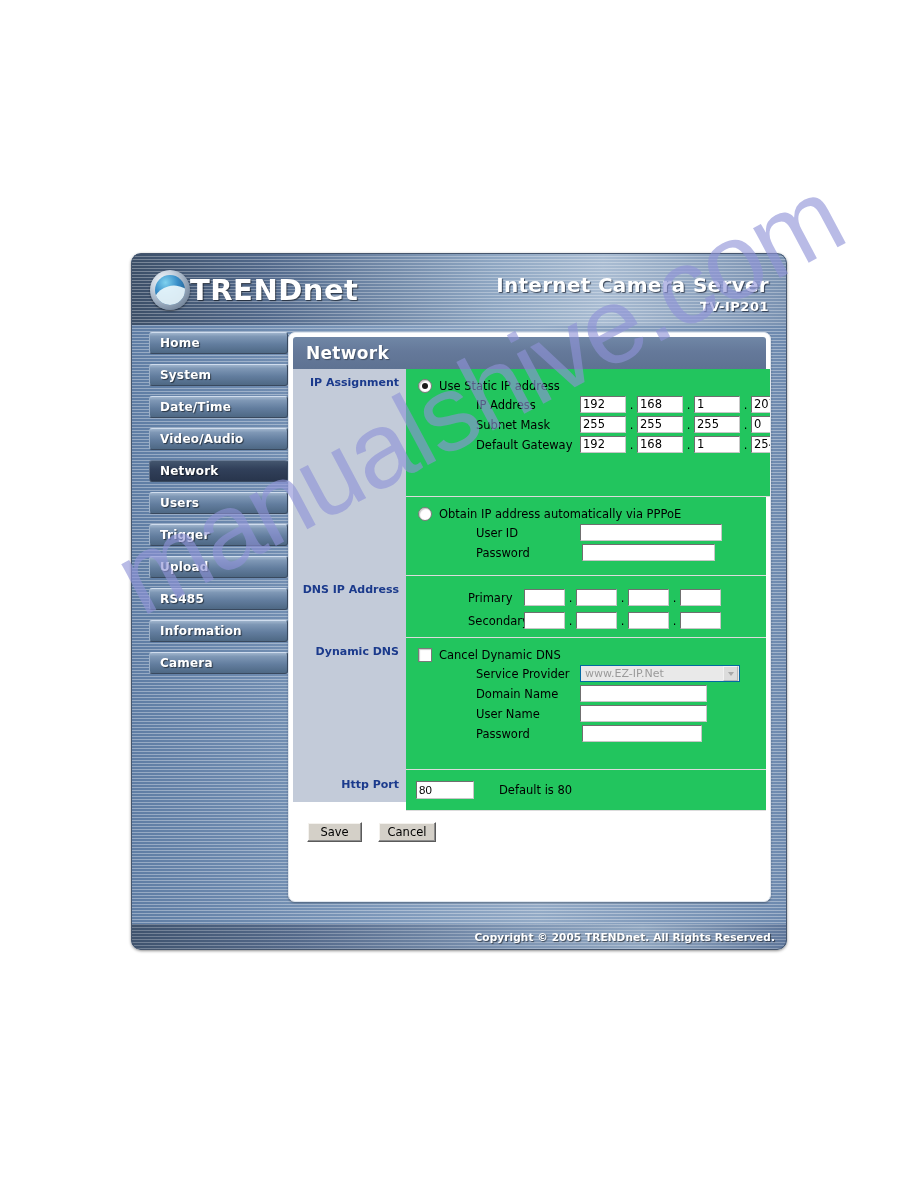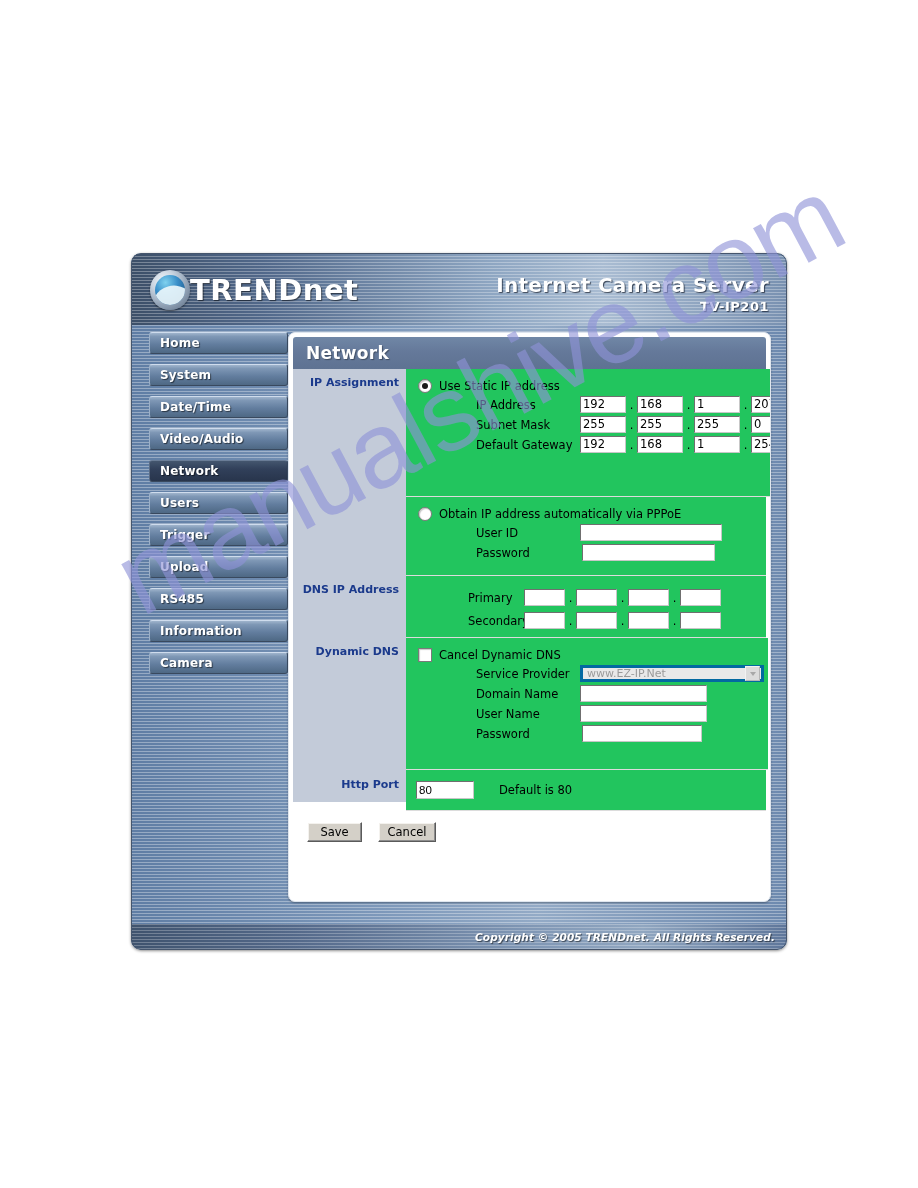--- a/index.html
+++ b/index.html
@@ -334,23 +334,23 @@
   .tb-port {
     width: 58px;
     height: 18px;
     font-size: 11.5px;
     line-height: 16px;
     padding: 0 2px;
     color: #000;
   }
 
   .select-box {
-    width: 184px;
+    width: 160px;
     height: 17px;
-    border: 3px solid #0369a1;
+    border: 1px solid #0369a1;
     background: #e9e9e9;
     display: flex;
     align-items: center;
     justify-content: space-between;
     box-sizing: border-box;
     cursor: pointer;
   }
   .select-box .sv {
     font-family: "DejaVu Sans", sans-serif;
     font-size: 11px;
@@ -438,21 +438,20 @@
     padding-right: 12px;
     box-sizing: border-box;
   }
   #copyright {
     font-family: "DejaVu Sans", sans-serif;
     font-size: 10.5px;
     font-weight: bold;
     color: #ffffff;
     text-shadow: 1px 1px 1px rgba(0,0,0,0.55);
     letter-spacing: 0.1px;
-    font-style: italic;
   }
 </style>
 </head>
 <body>
 
 <div id="watermark">manualshive.com</div>
 
 <div id="device">
 
   <div id="brandbar">

